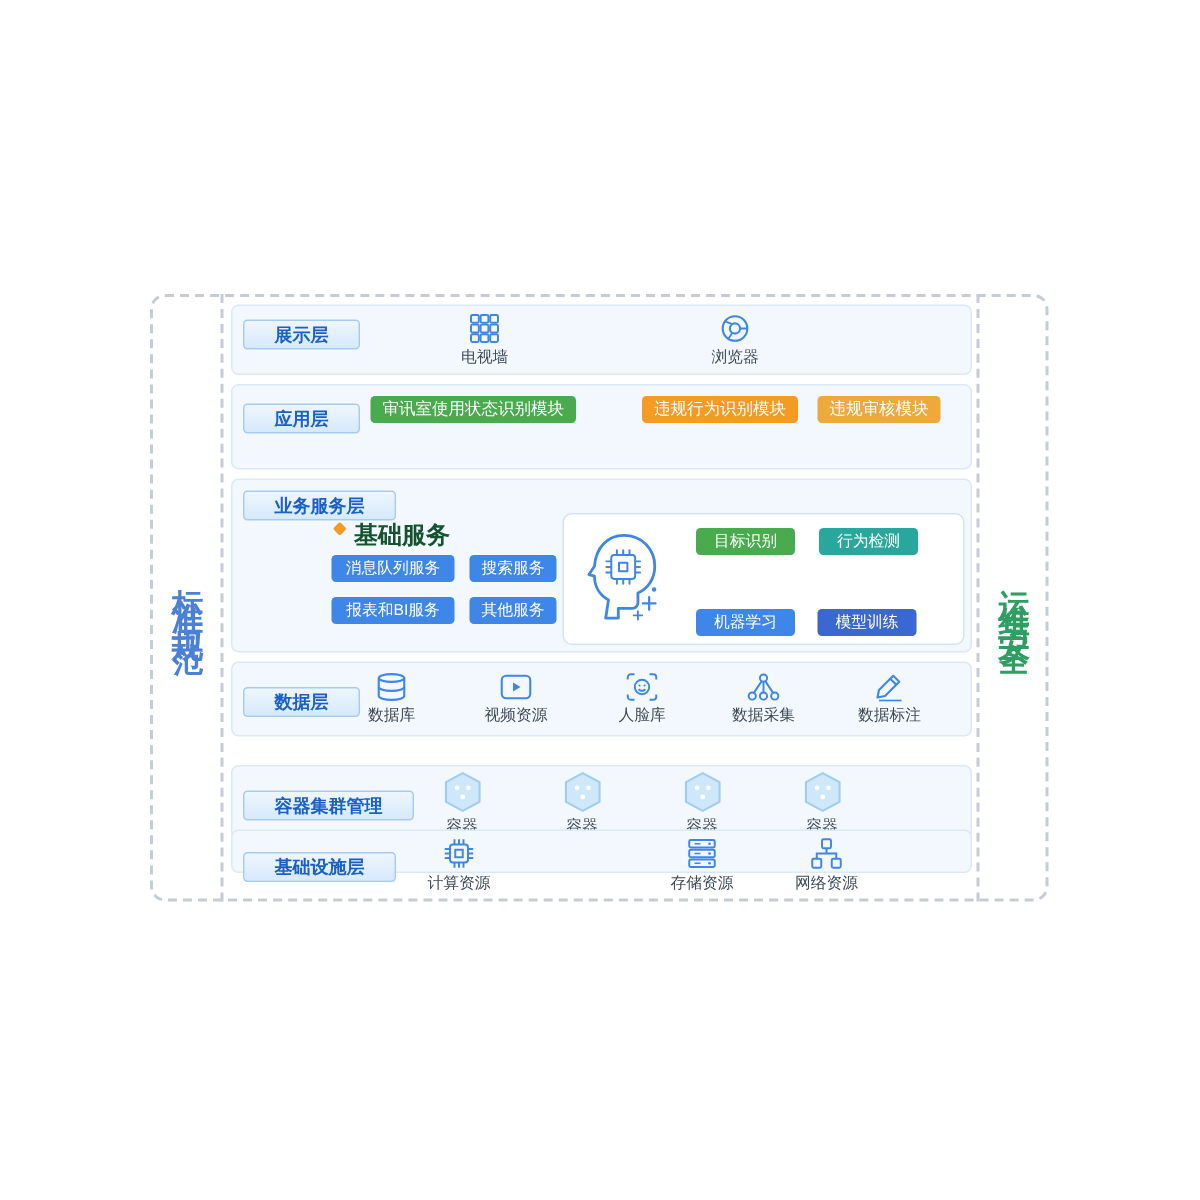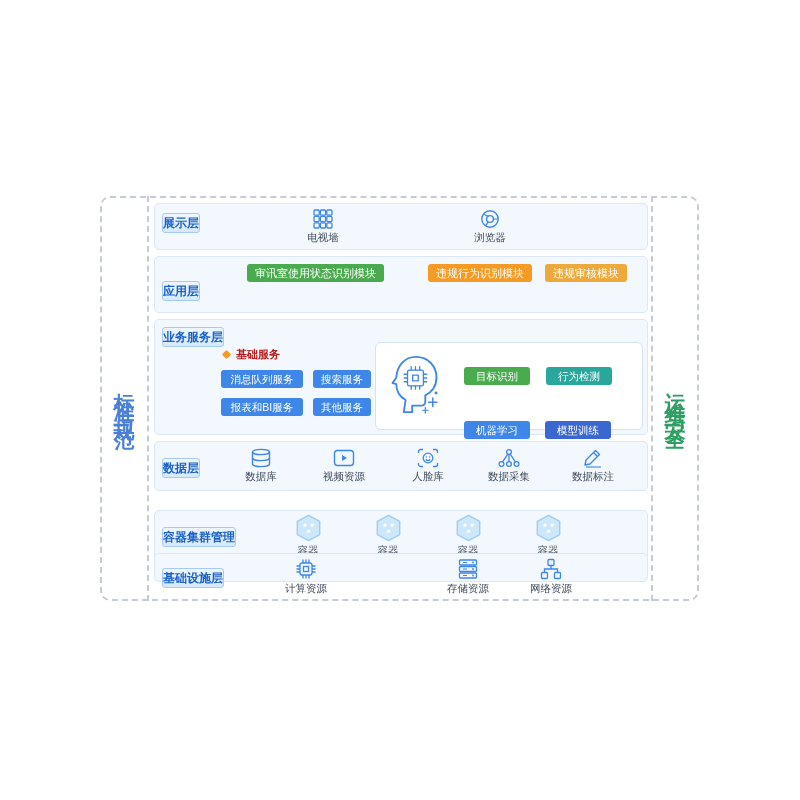--- a/index.html
+++ b/index.html
@@ -12,47 +12,47 @@
   .dash-v { position:absolute; top:196px; height:405px; width:0; border-left:2px dashed #c5ccd6; }
 
   .side-label { position:absolute; top:196px; height:405px; width:48px;
                 display:flex; align-items:center; justify-content:center; }
   .side-label span { writing-mode:vertical-rl; text-orientation:upright;
                      font-size:21px; font-weight:bold; letter-spacing:9px; }
 
   .layer { position:absolute; left:154px; width:494px; background:#f3f8fe;
            border:1px solid #dbe8f7; border-radius:5px; }
 
-  .badge { position:absolute; left:7px; padding:2px 0;
+  .badge { position:absolute; left:7px; padding:2px 20px;
            background:linear-gradient(180deg,#eef6ff,#d6e9fc);
            border:1px solid #a6cbf2; border-radius:3px;
            color:#1b60c6; font-weight:bold; font-size:12px; line-height:14px; white-space:nowrap; }
 
   .icon-block { position:absolute; text-align:center; }
   .icon-block .lbl { font-size:10.5px; color:#3f4a58; margin-top:2px; white-space:nowrap; }
 
   .row { position:absolute; display:flex; align-items:center; }
 
   .chip { display:inline-block; color:#fff; font-size:11px; line-height:12px;
           padding:3px 8px; border-radius:3px; white-space:nowrap; }
   .chip-sm { display:inline-block; color:#fff; font-size:10.5px; line-height:12px;
              padding:3px 6px; border-radius:3px; white-space:nowrap; text-align:center; }
-  .chip-fixed { width:66px;margin-top:15px; }
+  .chip-fixed { width:66px; }
 
   .bg-green  { background:#49ab4e; }
   .bg-orange { background:#f59a23; }
   .bg-amber  { background:#eda93a; }
   .bg-blue   { background:#3e86e8; }
   .bg-lblue  { background:#4aa3ea; }
   .bg-teal   { background:#2aa79d; }
   .bg-teal2  { background:#1f968d; }
   .bg-indigo { background:#3a67d0; }
 
-  .bs-title { position:absolute; display:flex; align-items:center; gap:4px;
-              color:#b91c1c; font-weight:bold; font-size:11px; }
+  .bs-title { position:absolute; display:flex; align-items:flex-start; gap:4px;
+              color:#14532d; font-weight:bold; font-size:16px; }
 
   .ai-box { position:absolute; background:#ffffff; border:1px solid #d3e3f5; border-radius:6px; }
 
   svg { display:block; margin:0 auto; }
 </style>
 </head>
 <body>
 
 <div id="canvas">
 
@@ -89,21 +89,21 @@
       <svg width="20" height="20" viewBox="0 0 20 20" fill="none" stroke="#3e86e8" stroke-width="1.4">
         <circle cx="10" cy="10" r="8.2"></circle>
         <circle cx="10" cy="10" r="3.4"></circle>
         <path d="M13.4 10 L18 10 M8.3 12.9 L5.6 16.8 M8.7 7.2 L3.3 5.3" stroke-width="1.2"></path>
       </svg>
       <div class="lbl">浏览器</div>
     </div>
   </div>
 
   <div class="layer" style="top:256px;height:57px">
-    <div class="badge" style="top:24px">应用层</div>
+    <div class="badge" style="top:12px">应用层</div>
     <div class="row" style="left:92px;top:7px">
       <span class="chip bg-green">审讯室使用状态识别模块</span>
       <span class="chip bg-orange" style="margin-left:44px">违规行为识别模块</span>
       <span class="chip bg-amber" style="margin-left:13px">违规审核模块</span>
     </div>
   </div>
 
   <div class="layer" style="top:319px;height:116px">
     <div class="badge" style="top:7px">业务服务层</div>
 

